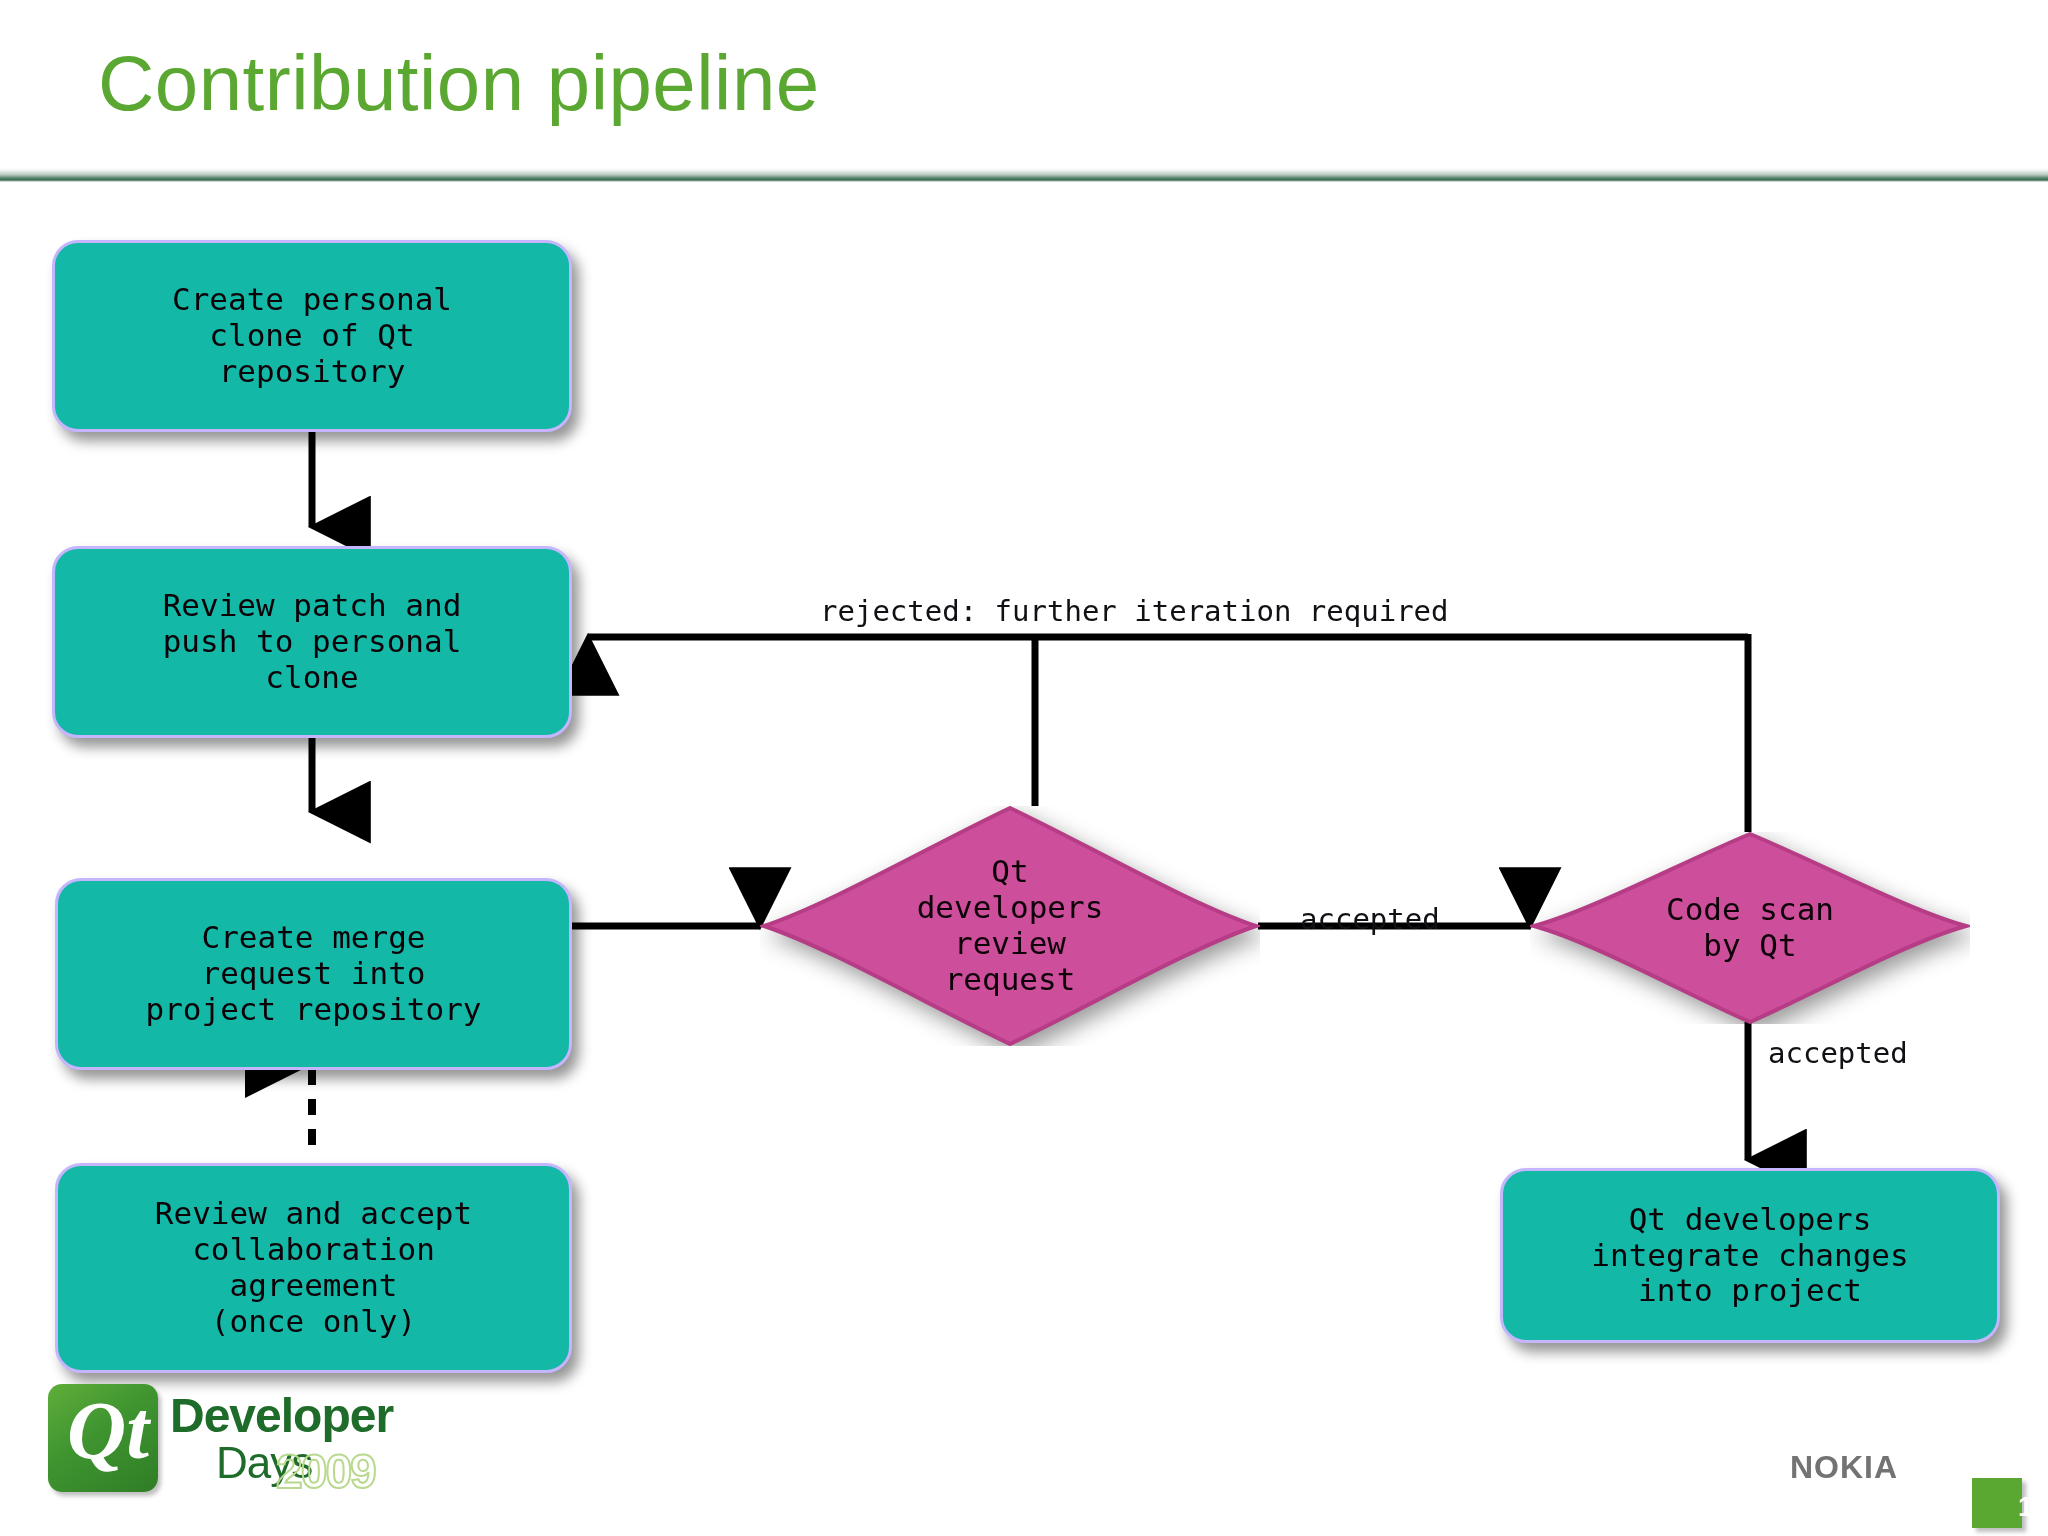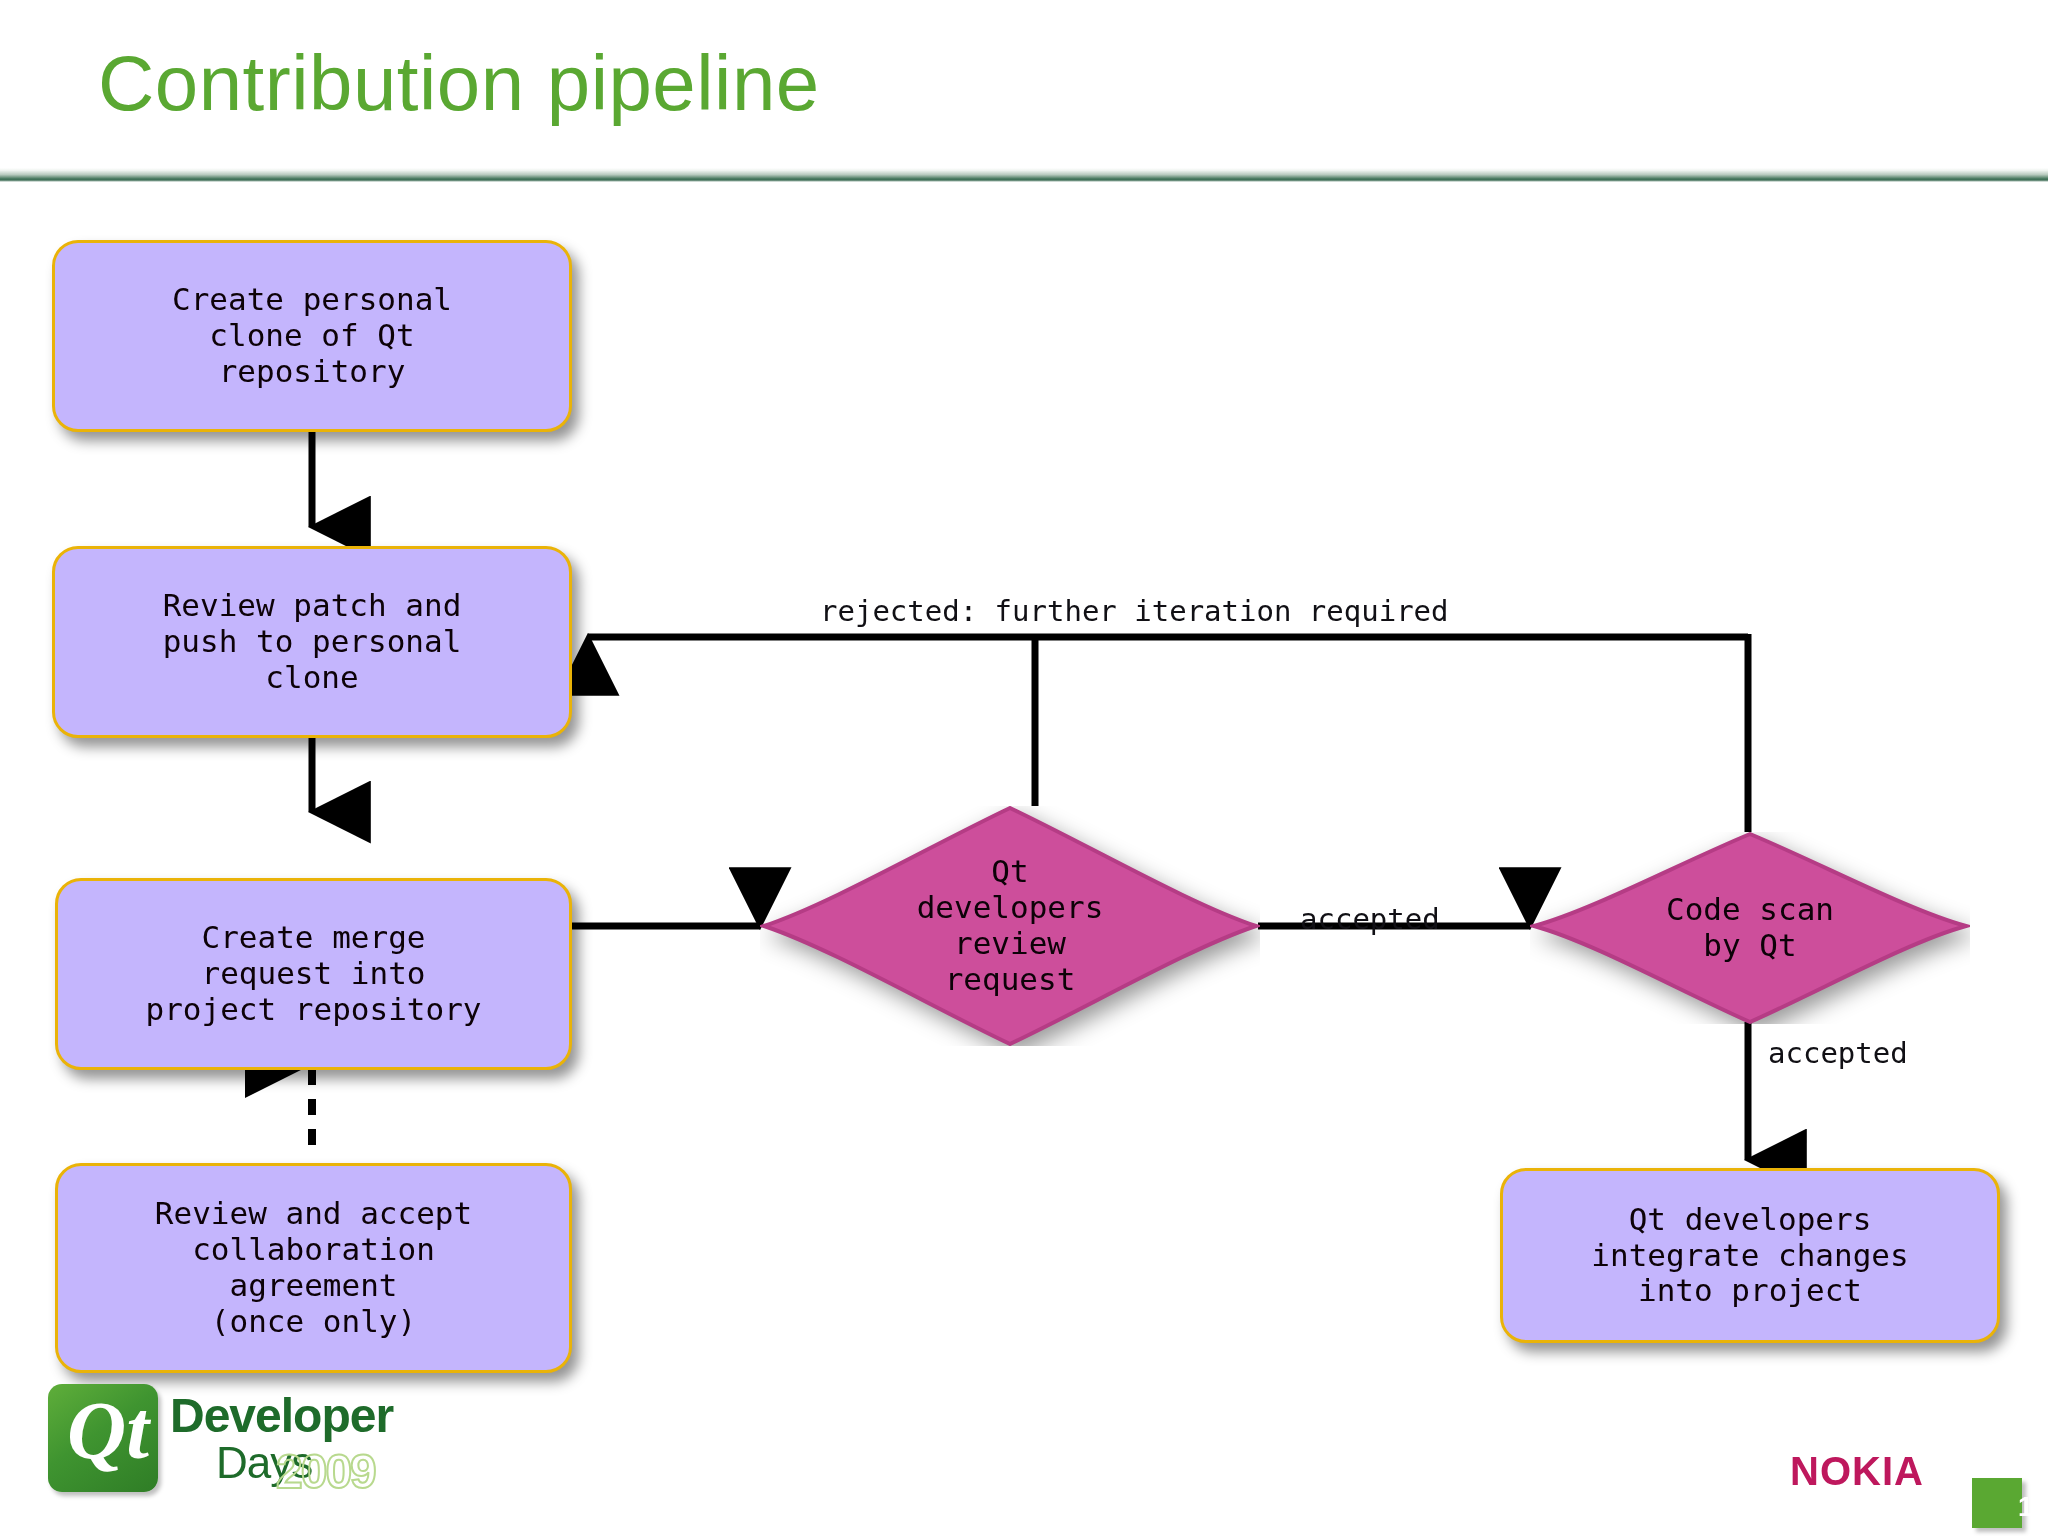--- a/index.html
+++ b/index.html
@@ -55,22 +55,22 @@
     justify-content: center;
     text-align: center;
     color: #0d0208;
     font-family: "DejaVu Sans Mono", "Liberation Mono", monospace;
     font-size: 31px;
     line-height: 1.16;
     white-space: pre;
     z-index: 5;
   }
   .node-box {
-    background: #c4b5fd;
-    border: 3px solid #eab308;
+    background: #14b8a6;
+    border: 3px solid #c4b5fd;
     border-radius: 26px;
     box-shadow: 7px 9px 13px rgba(0,0,0,0.42);
   }
   .node-diamond {
     background: transparent;
     border: none;
     box-shadow: none;
   }
   .diamond-shape {
     position: absolute;
@@ -158,23 +158,23 @@
     -webkit-text-stroke: 2px #b8d98e;
     letter-spacing: -2px;
   }
 
   #nokia-logo {
     position: absolute;
     left: 1790px;
     top: 1449px;
     font-family: "Liberation Sans", sans-serif;
     font-weight: 700;
-    font-size: 40px;
+    font-size: 32px;
     letter-spacing: 1px;
-    color: #be185d;
+    color: #737373;
     z-index: 20;
   }
   #page-number-chip {
     position: absolute;
     left: 1972px;
     top: 1478px;
     width: 50px;
     height: 50px;
     background: #5aa832;
     box-shadow: 4px 4px 4px rgba(0,0,0,0.25);

